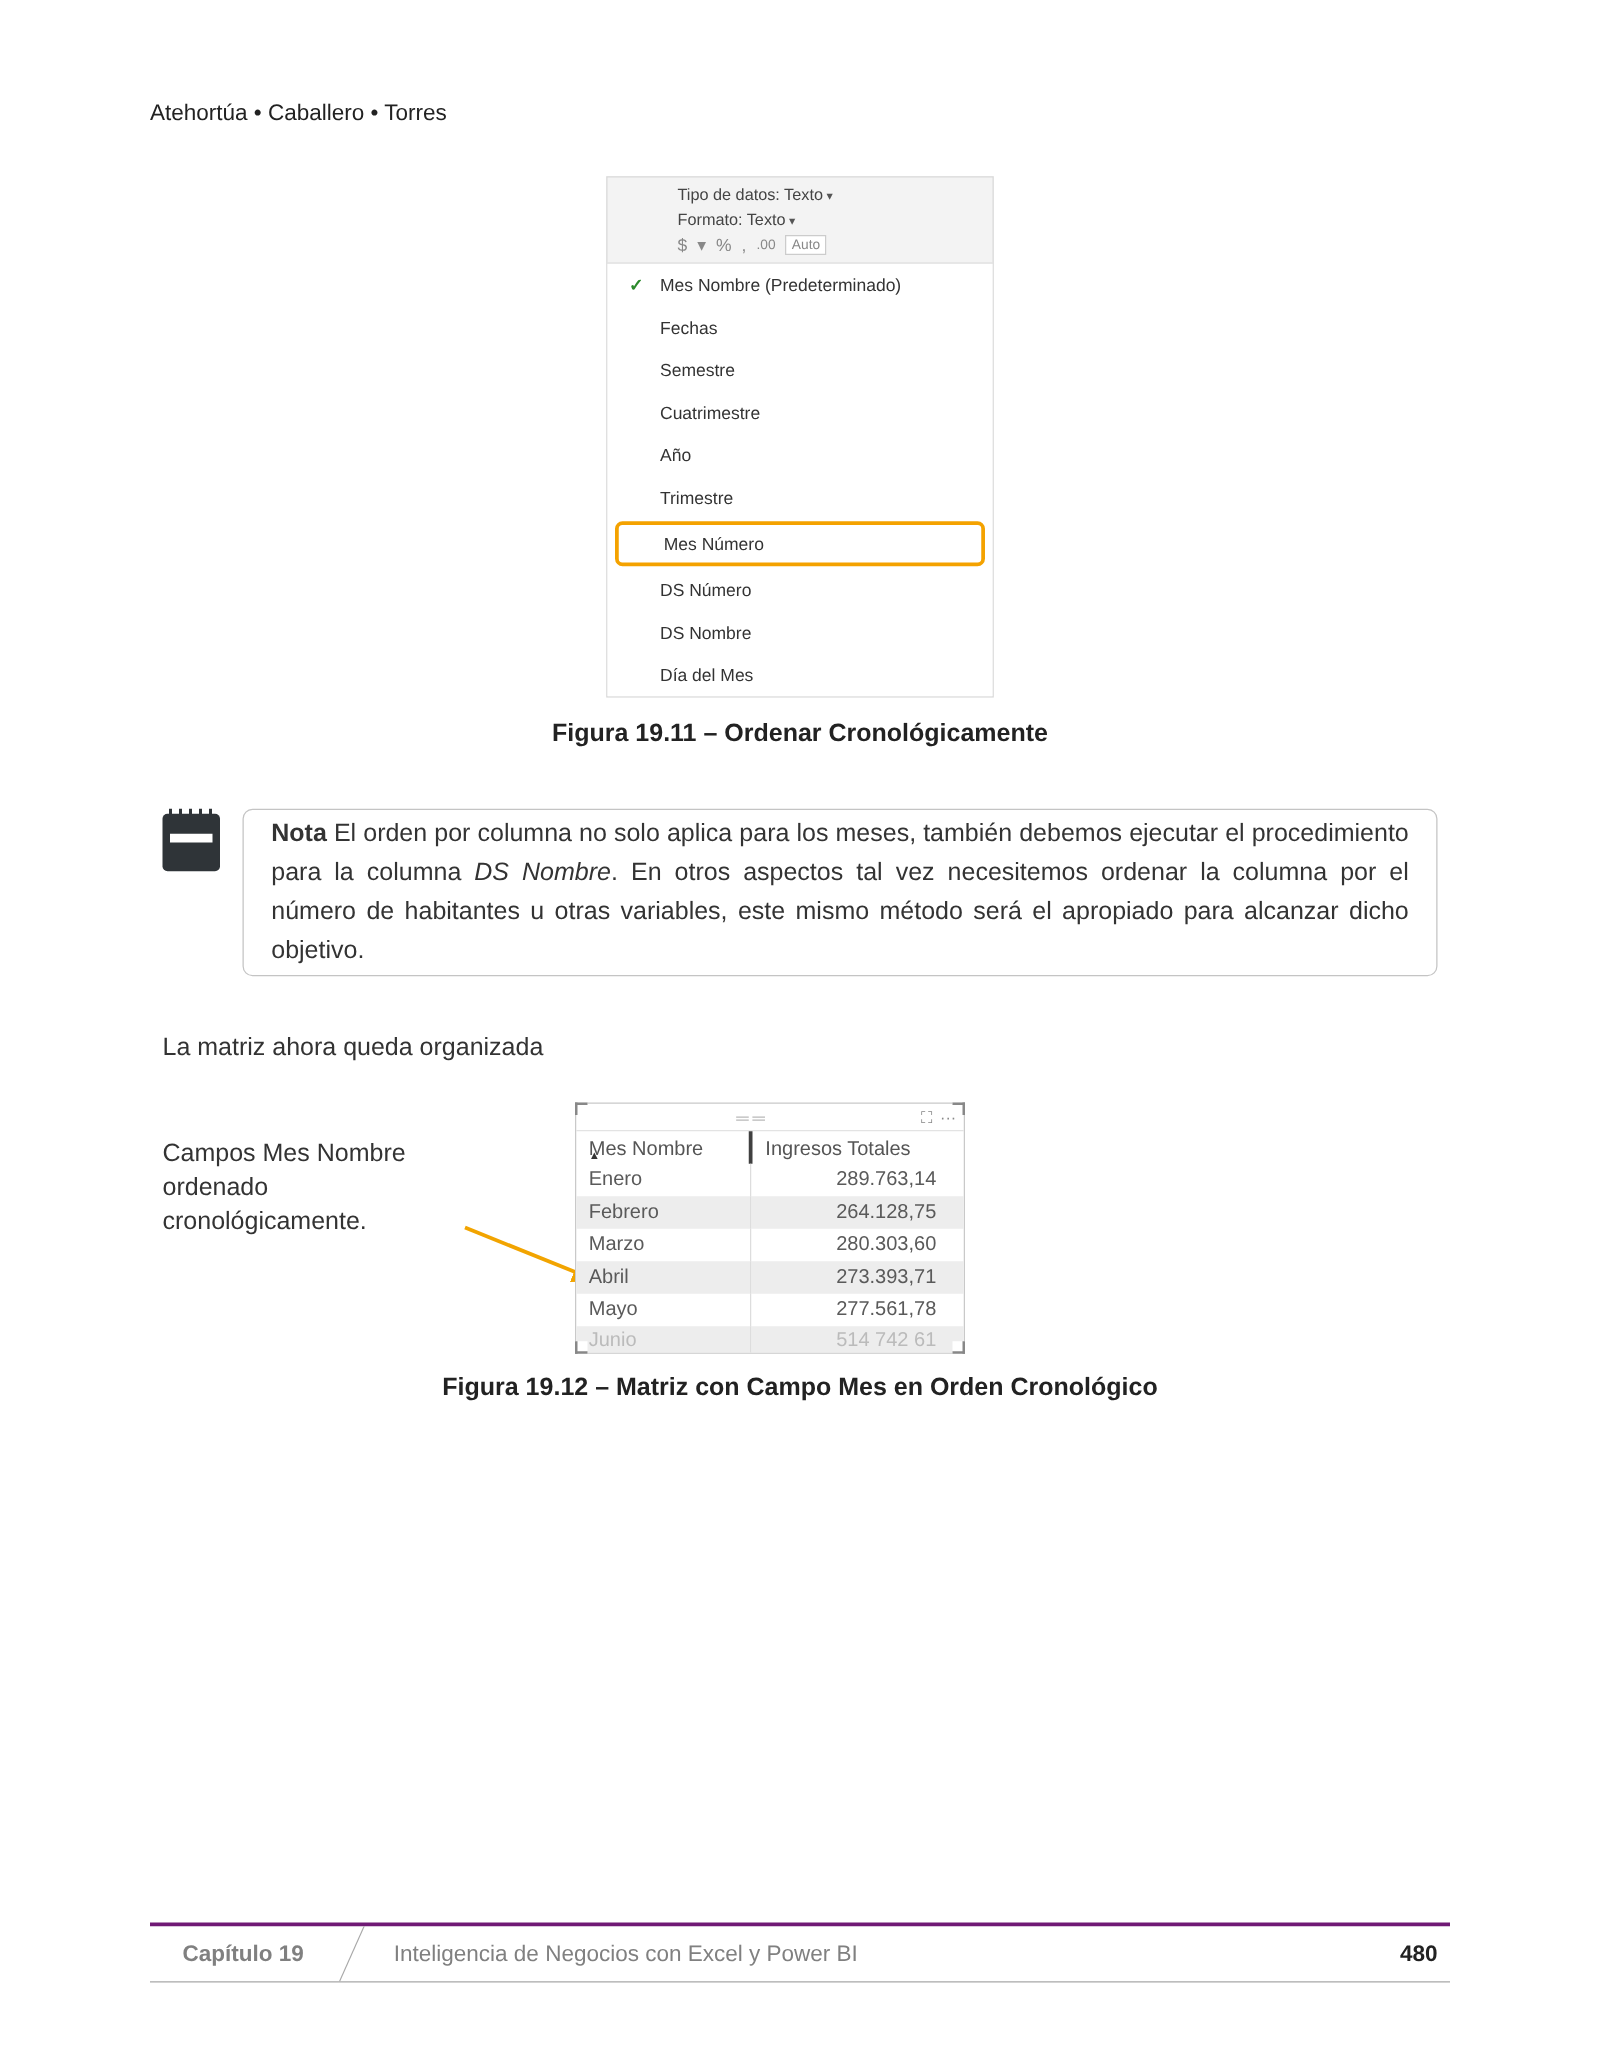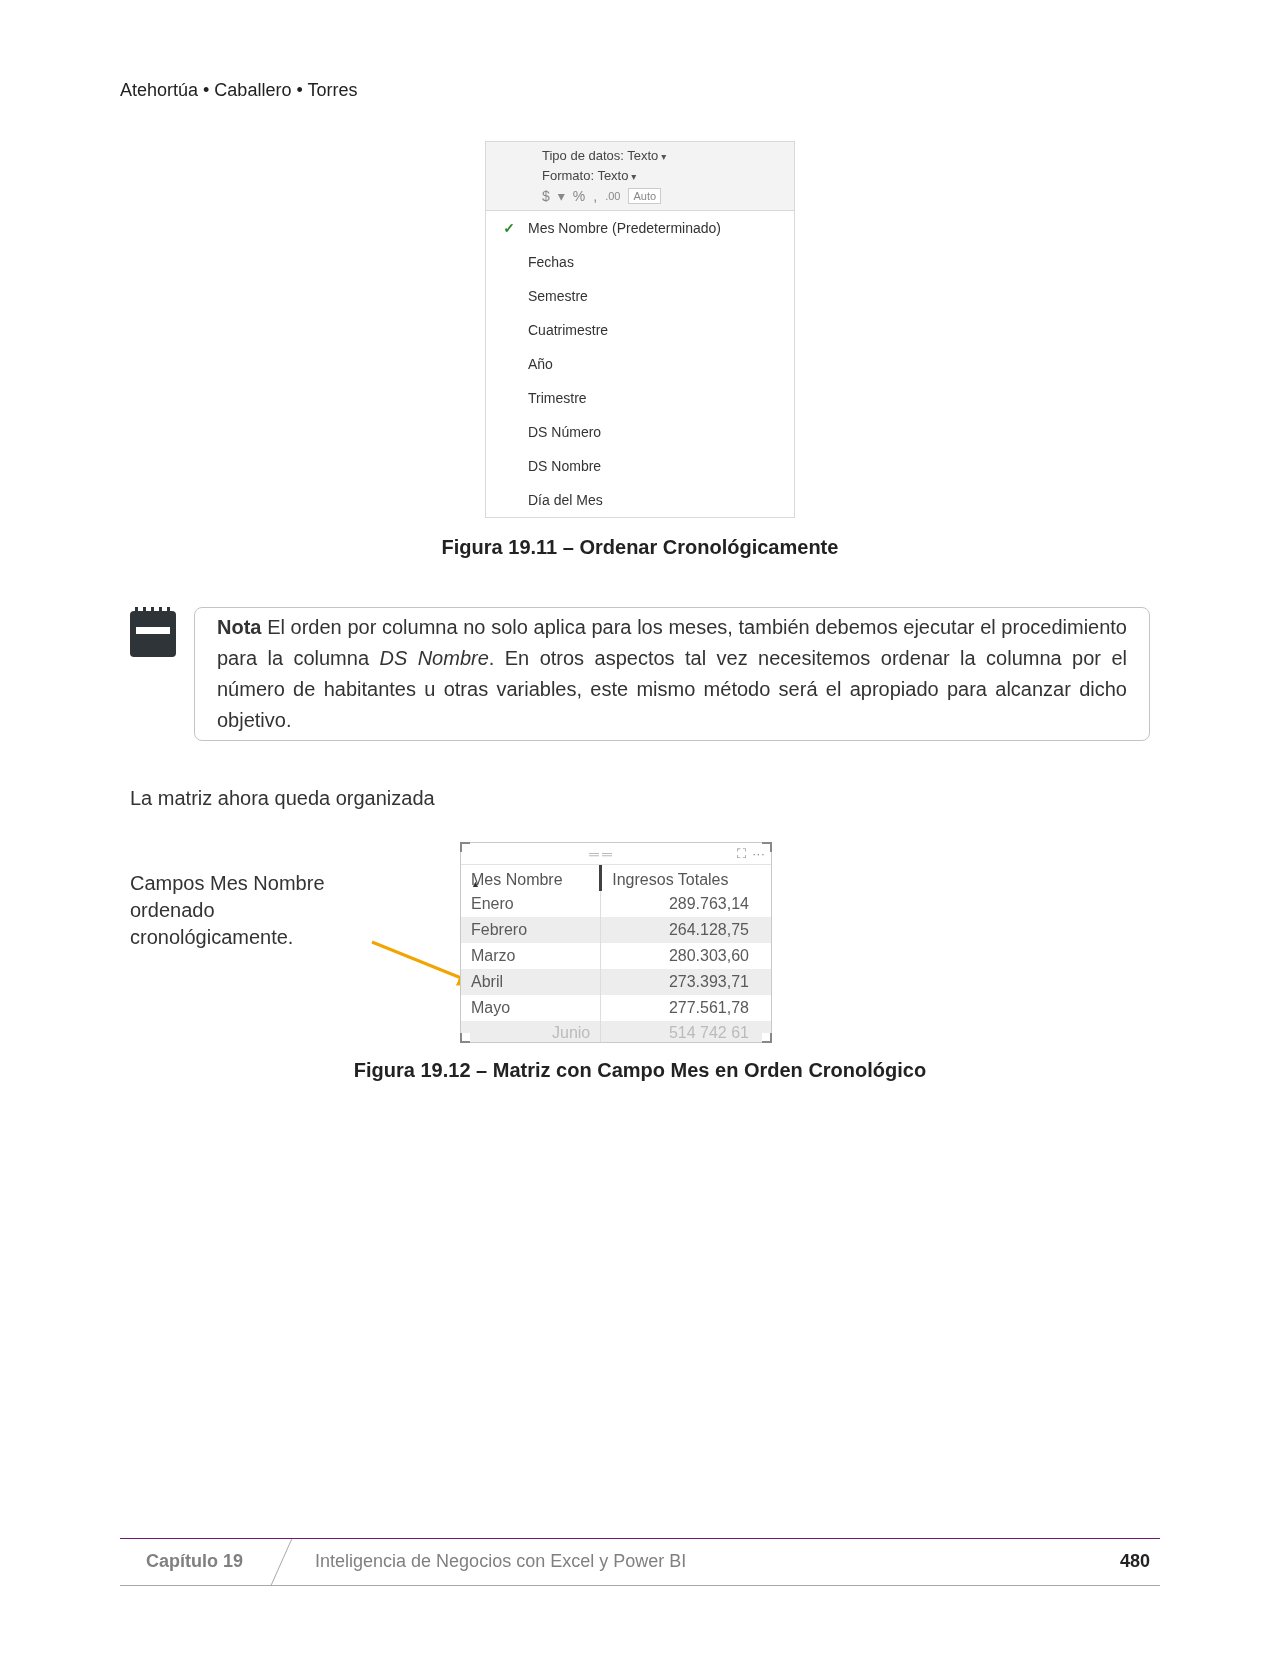--- a/index.html
+++ b/index.html
@@ -216,35 +216,35 @@
   .matrix th:first-child { border-right: 3px solid #404040; }
   .matrix th .sort-tri {
     position: absolute; bottom: 2px; left: 10px; font-size: 9px; color: #333;
   }
   .matrix td {
     padding: 4px 10px;
   }
   .matrix td:first-child { border-right: 1px solid #ddd; }
   .matrix td:last-child { text-align: right; padding-right: 22px; }
   .matrix tbody tr:nth-child(even) td { background: #ededed; }
-  .matrix tbody tr.cut td { color: #bbb; padding-top: 3px; padding-bottom: 0; text-align: right; }
+  .matrix tbody tr.cut td { color: #bbb; padding-top: 3px; padding-bottom: 0; }
   .matrix .corner-tl, .matrix .corner-tr, .matrix .corner-bl, .matrix .corner-br {
     position: absolute; width: 10px; height: 10px; background: #fff;
   }
   .matrix .corner-tl { top: -1px; left: -1px; border-top: 2px solid #888; border-left: 2px solid #888;}
   .matrix .corner-tr { top: -1px; right: -1px; border-top: 2px solid #888; border-right: 2px solid #888;}
   .matrix .corner-bl { bottom: -1px; left: -1px; border-bottom: 2px solid #888; border-left: 2px solid #888;}
   .matrix .corner-br { bottom: -1px; right: -1px; border-bottom: 2px solid #888; border-right: 2px solid #888;}
 
   
   .footer {
     position: absolute;
     bottom: 70px;
     left: 120px; right: 120px;
-    border-top: 1px solid #701a75;
+    border-top: 3px solid #701a75;
     border-bottom: 1px solid #a8a8a8;
     display: flex;
     align-items: stretch;
     height: 48px;
   }
   .footer .chapter {
     padding: 12px 26px;
     font-weight: bold;
     color: #808080;
     font-size: 18px;
@@ -315,20 +315,24 @@
             <span class="check"></span>
             <span>Cuatrimestre</span>
           </div>
           <div class="menu-item">
             <span class="check"></span>
             <span>Año</span>
           </div>
           <div class="menu-item">
             <span class="check"></span>
             <span>Trimestre</span>
+          </div>
+          <div class="menu-item highlighted">
+            <span class="check"></span>
+            <span>Mes Número</span>
           </div>
           <div class="menu-item">
             <span class="check"></span>
             <span>DS Número</span>
           </div>
           <div class="menu-item">
             <span class="check"></span>
             <span>DS Nombre</span>
           </div>
           <div class="menu-item">

